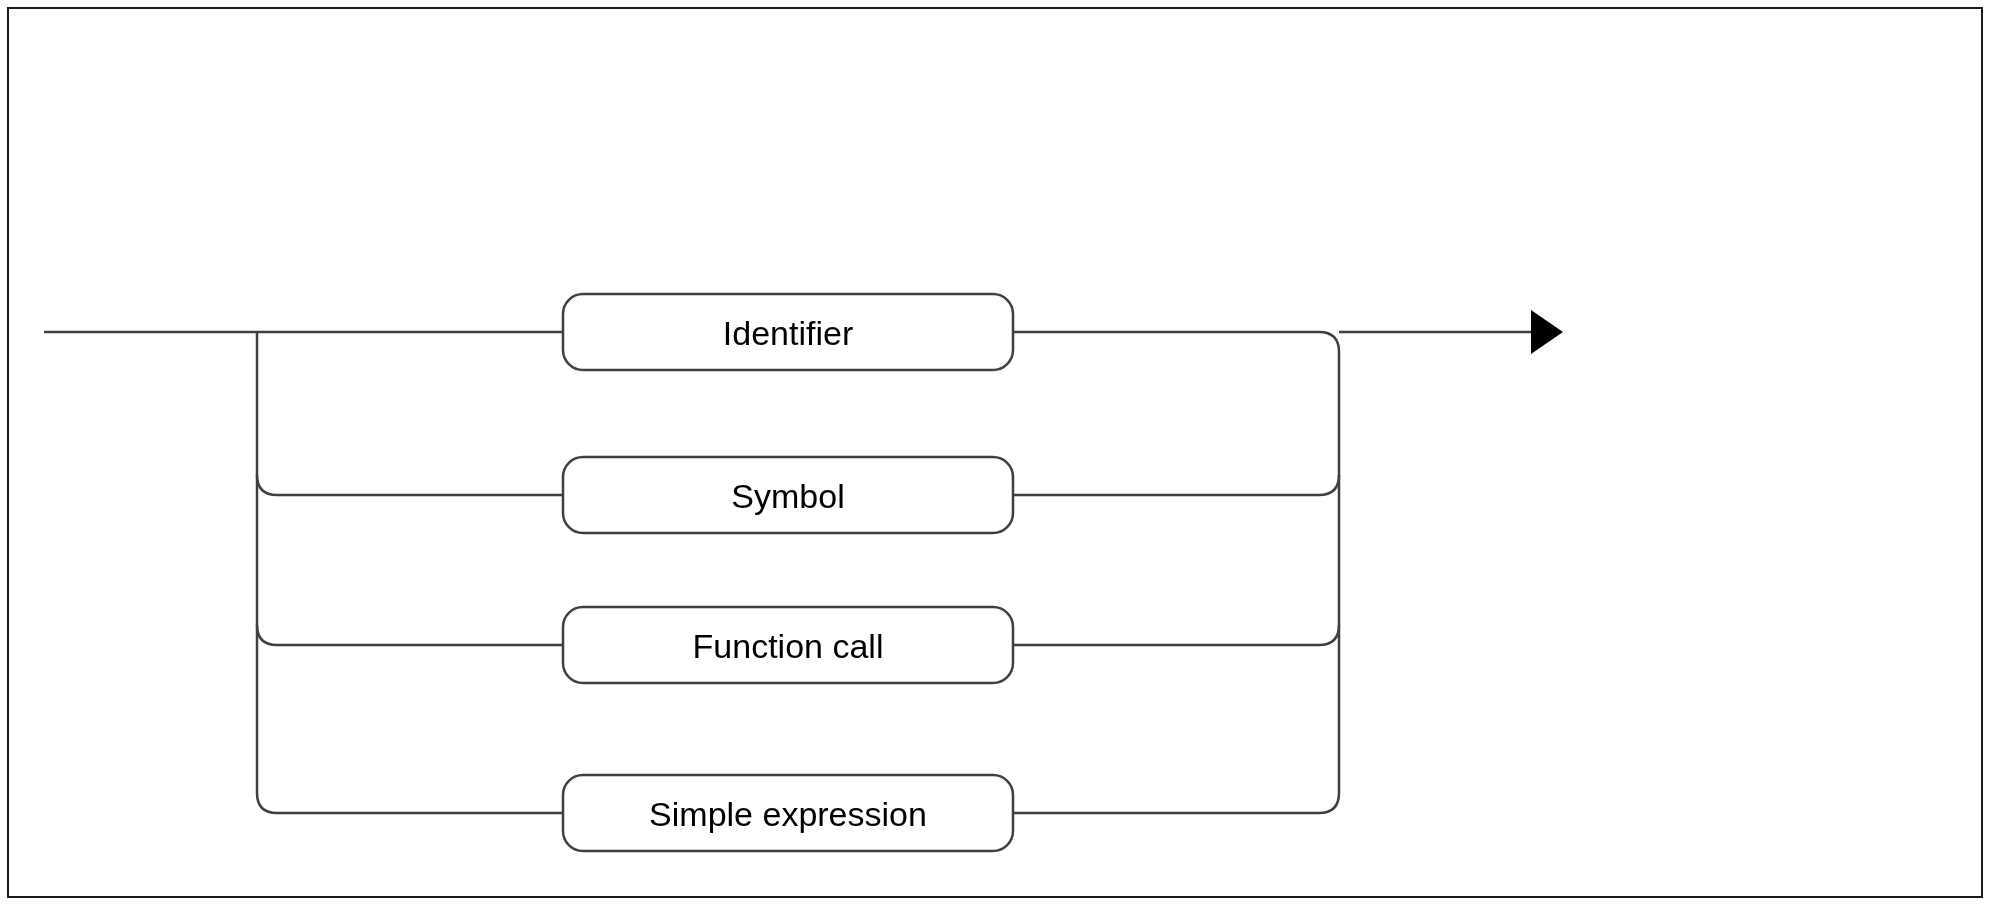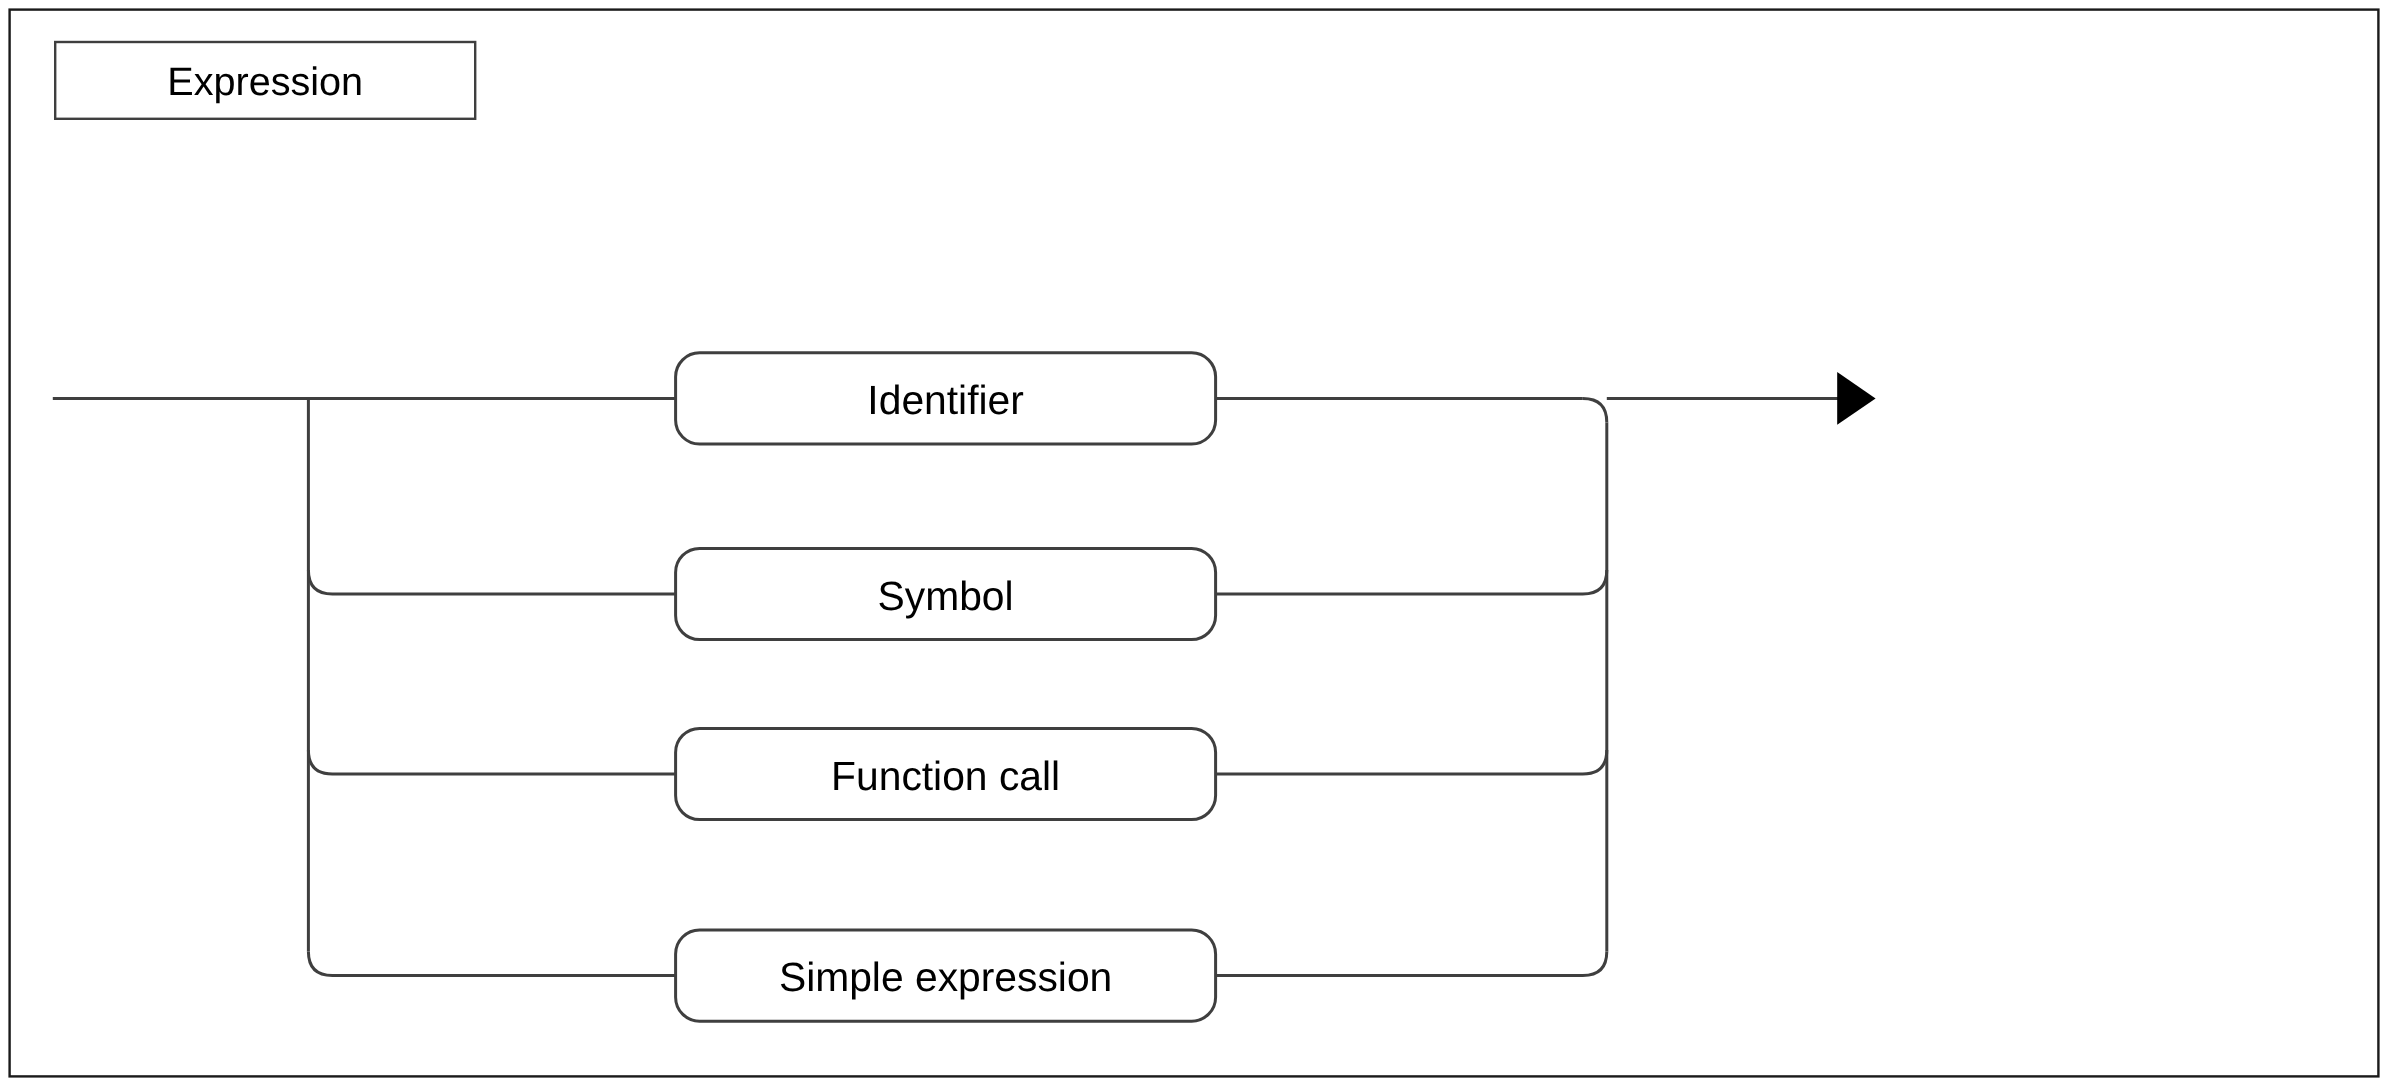--- a/index.html
+++ b/index.html
@@ -63,23 +63,20 @@
     fill: #000000;
   }
 </style>
 </head>
 <body>
 
 <div id="canvas">
 
   <div class="page-frame"></div>
 
-  <div class="title-box">
-    <span class="title-text">Expression</span>
-  </div>
 
   <svg class="rail-layer" viewBox="0 0 1993 906">
 
     <g fill="none" stroke="#3f3f3f" stroke-width="2.5">
 
       <path d="M 44 332 L 563 332"></path>
 
       <path d="M 257 332 L 257 793"></path>
 
       <path d="M 257 475 Q 257 495 277 495 L 563 495"></path>

